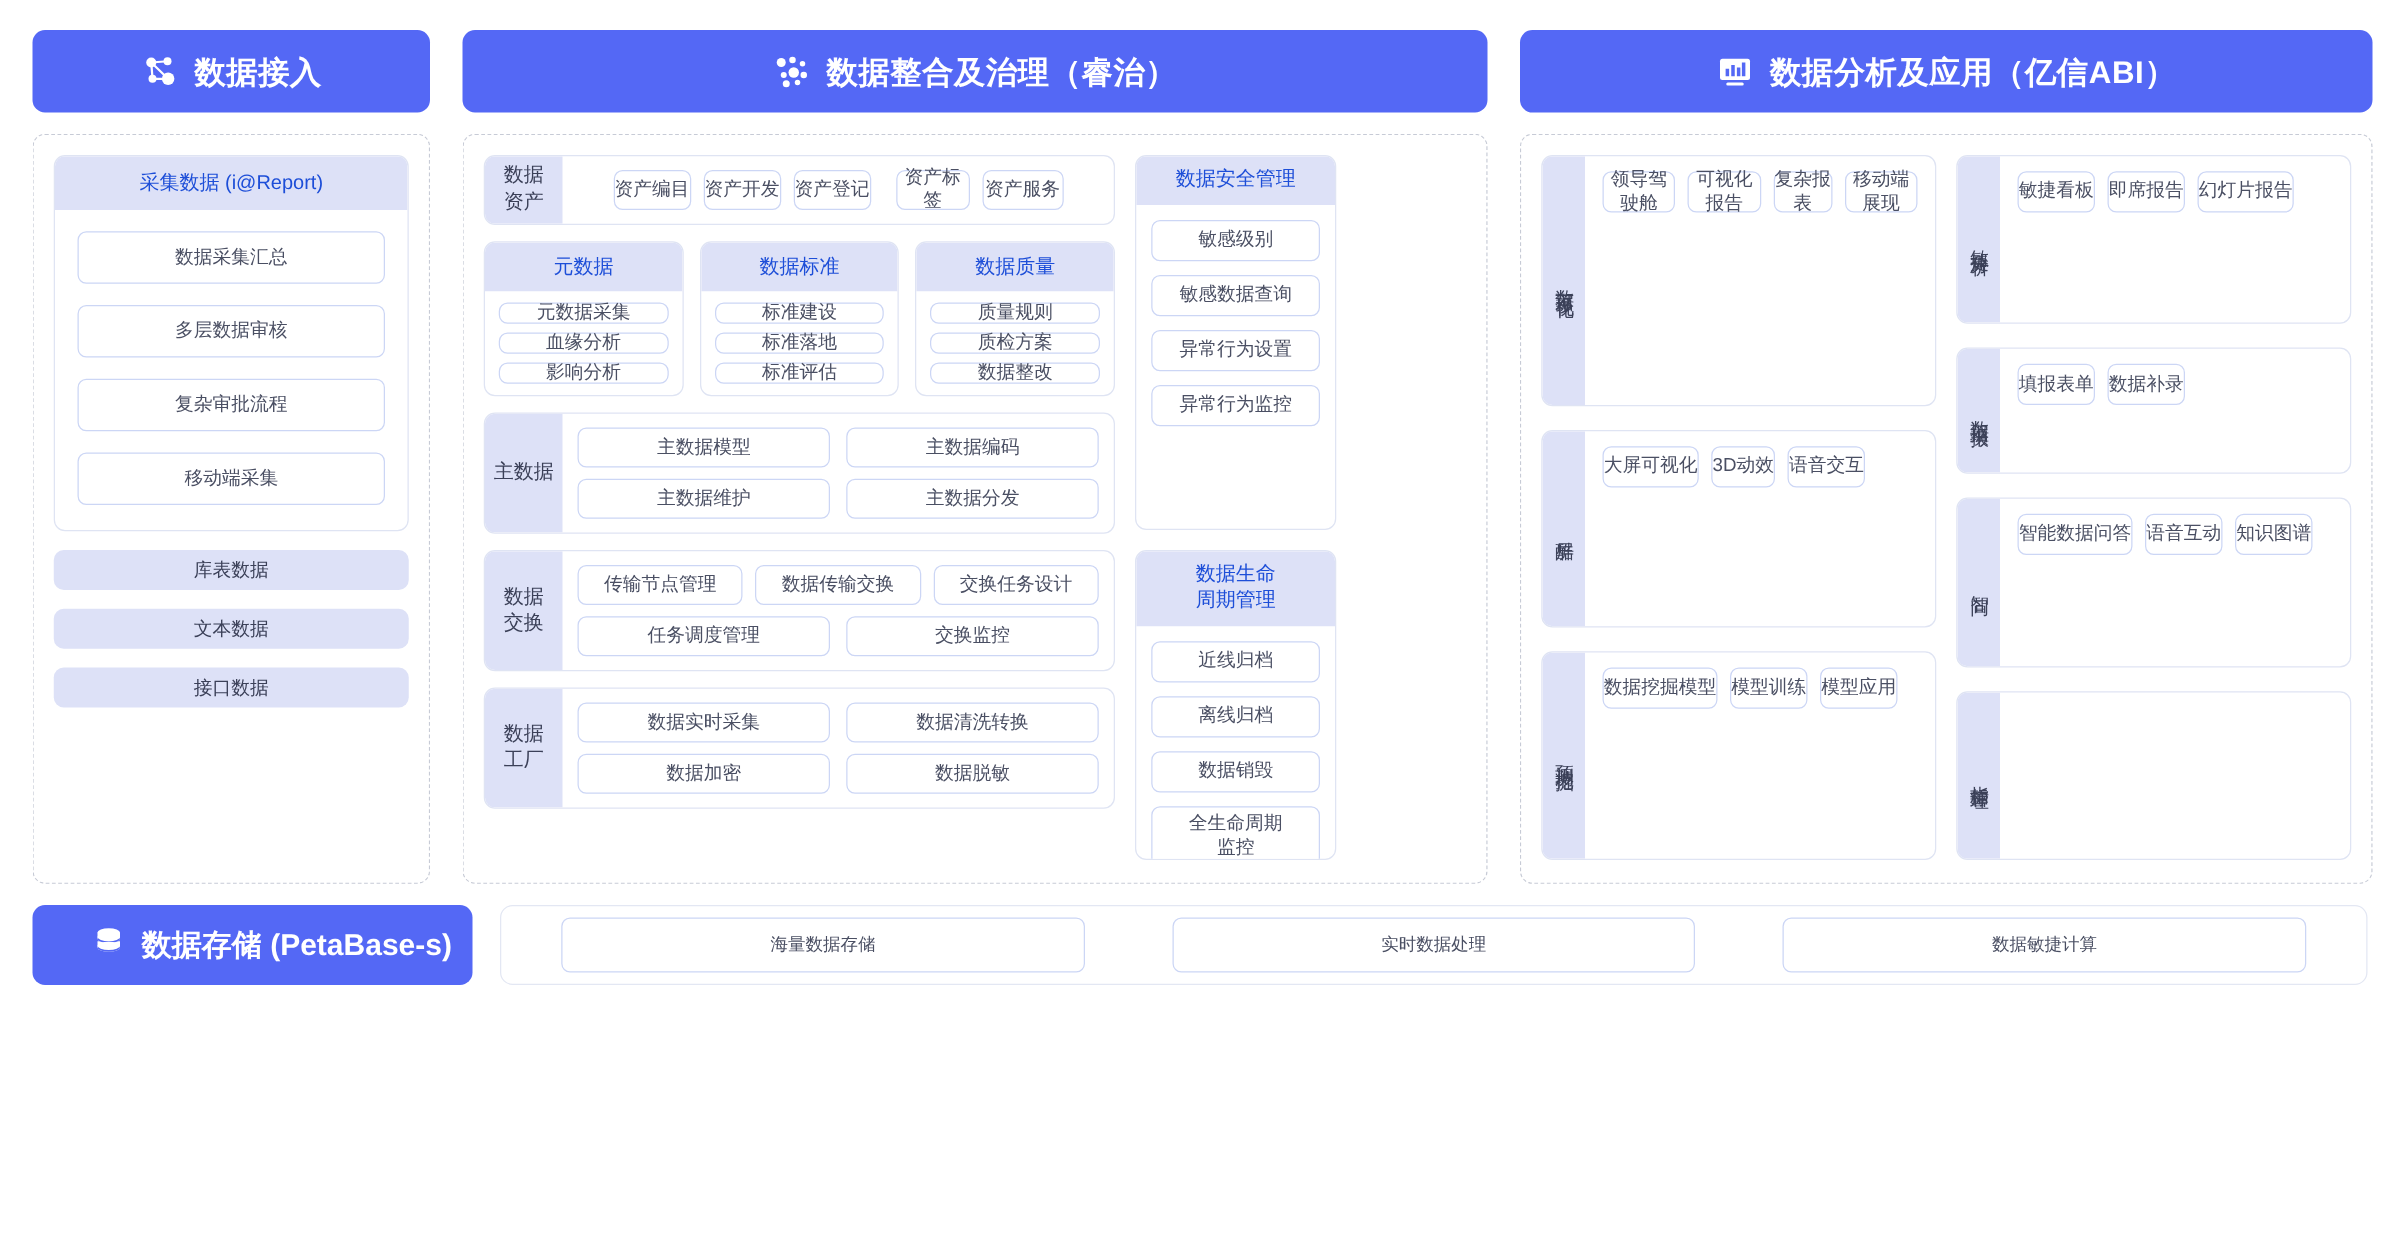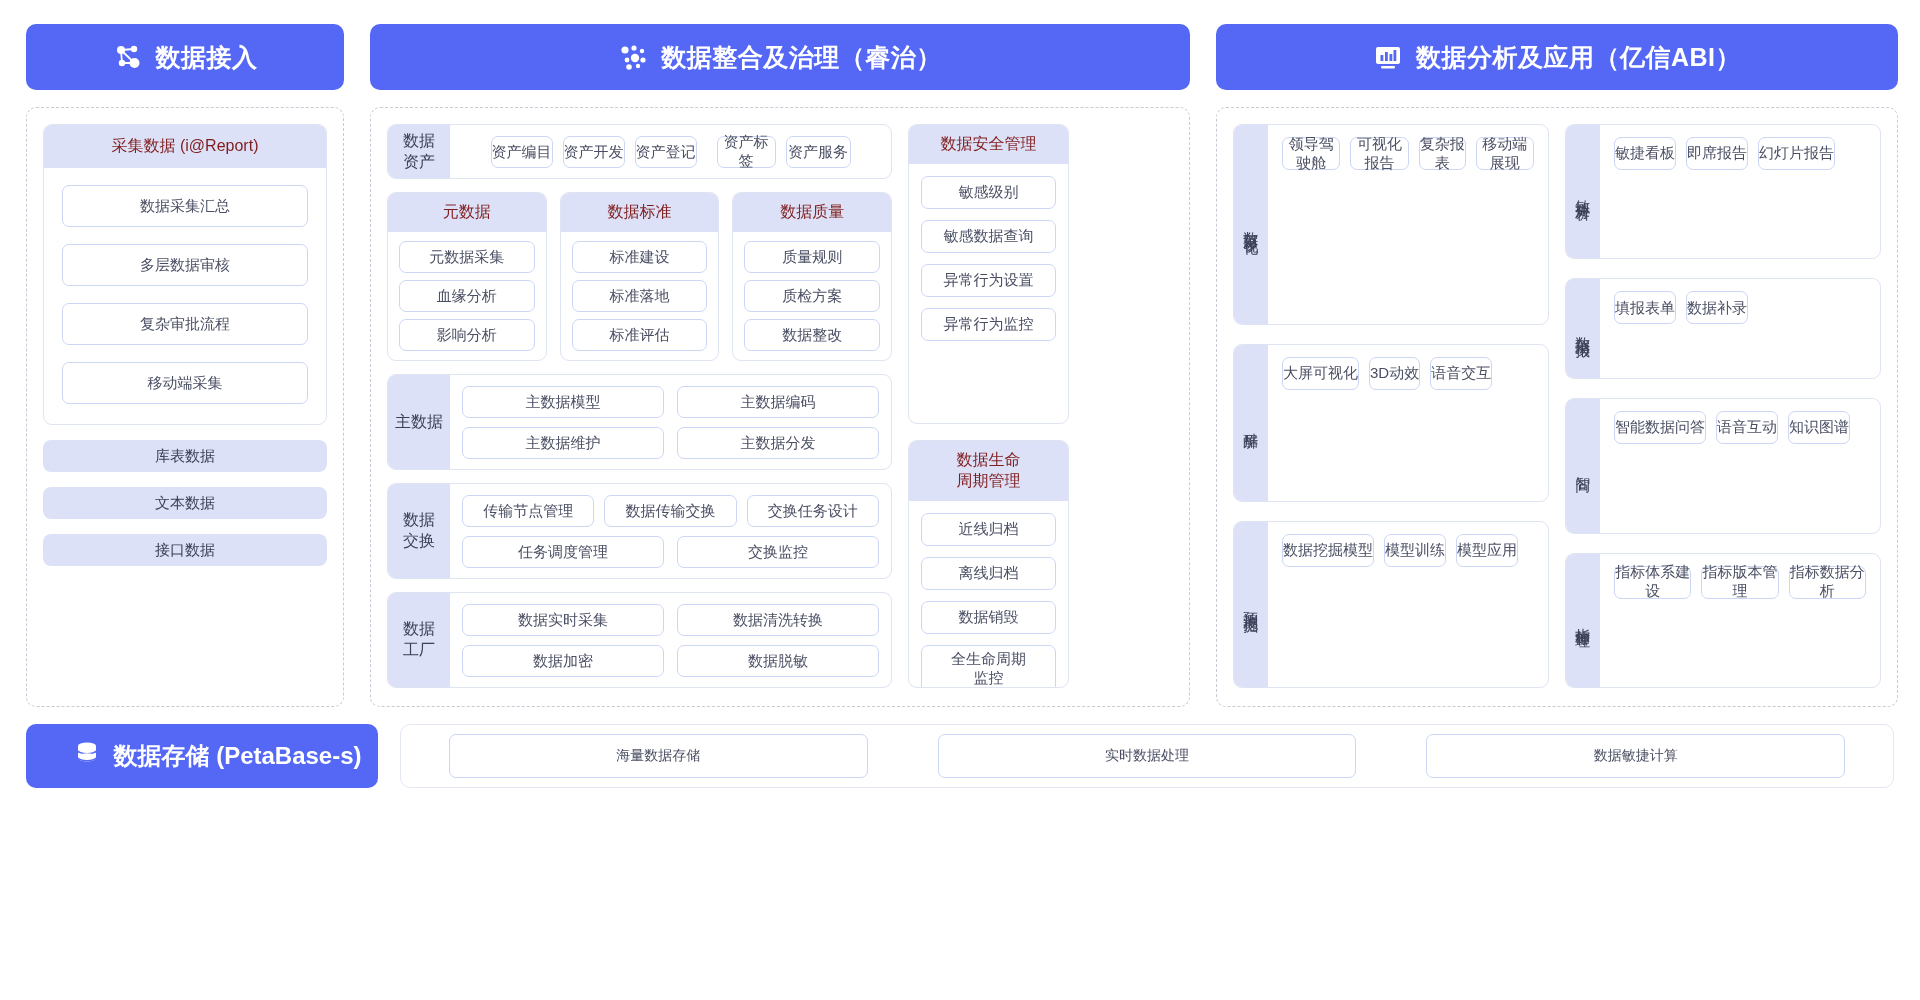--- a/index.html
+++ b/index.html
@@ -48,21 +48,21 @@
     line-height: 1.25;
   }
   .group {
     background: #fff;
     border: 1px solid #dfe4f3;
     border-radius: 9px;
     overflow: hidden;
   }
   .group-head {
     background: #dde1f7;
-    color: #7f1d1d;
+    color: #1d4ed8;
     font-size: 16px;
     font-weight: 500;
     text-align: center;
     padding: 9px 0;
   }
   .group-body { padding: 10px 12px; display: flex; flex-direction: column; gap: 9px; }
 
   
   .lgroup { display: flex; border: 1px solid #dfe4f3; border-radius: 9px; overflow: hidden; background:#fff; }
   .lgroup-label {
@@ -87,21 +87,21 @@
   .gov-inner { display: flex; gap: 16px; height: 100%; }
   .gov-left  { width: 505px; flex: none; display: flex; flex-direction: column; gap: 13px; }
   .gov-right { width: 161px; flex: none; display: flex; flex-direction: column; gap: 16px; }
 
   .asset-grid { display: flex; flex-direction: row; gap: 20px; justify-content: center; }
   .asset-row { display: flex; gap: 10px; }
   .asset-row .pill { height: 32px; font-size: 15px; }
 
   .trio { display: flex; gap: 13px; }
   .trio > .group { flex: 1; }
-  .trio .pill { height: 32px; font-size: 15px; }
+  .trio .pill { height: 17px; font-size: 15px; }
   .trio .group-body { padding: 9px 11px; gap: 7px; }
 
   .lgroup .pill { height: 32px; font-size: 15px; }
   .grid2 { display: grid; grid-template-columns: 1fr 1fr; gap: 9px 13px; }
   .grid3 { display: grid; grid-template-columns: 1fr 1fr 1fr; gap: 9px 10px; }
 
   .secgroup .group-body { padding: 12px 12px 14px 12px; gap: 11px; }
   .secgroup .pill { height: 33px; font-size: 15px; }
   .secgroup .group-head { line-height: 1.3; }
 
@@ -367,25 +367,20 @@
             <div class="lgroup" style="flex:1;">
               <div class="lgroup-label">智问</div>
               <div class="lgroup-body">
                 <div class="pill">智能数据问答</div>
                 <div class="pill">语音互动</div>
                 <div class="pill">知识图谱</div>
               </div>
             </div>
             <div class="lgroup" style="flex:1;">
               <div class="lgroup-label">指标管理</div>
-              <div class="lgroup-body">
-                <div class="pill">指标体系建设</div>
-                <div class="pill">指标版本管理</div>
-                <div class="pill">指标数据分析</div>
-              </div>
             </div>
           </div>
 
         </div>
       </div>
     </div>
 
   </div>
 
   <div class="bottom-row">

